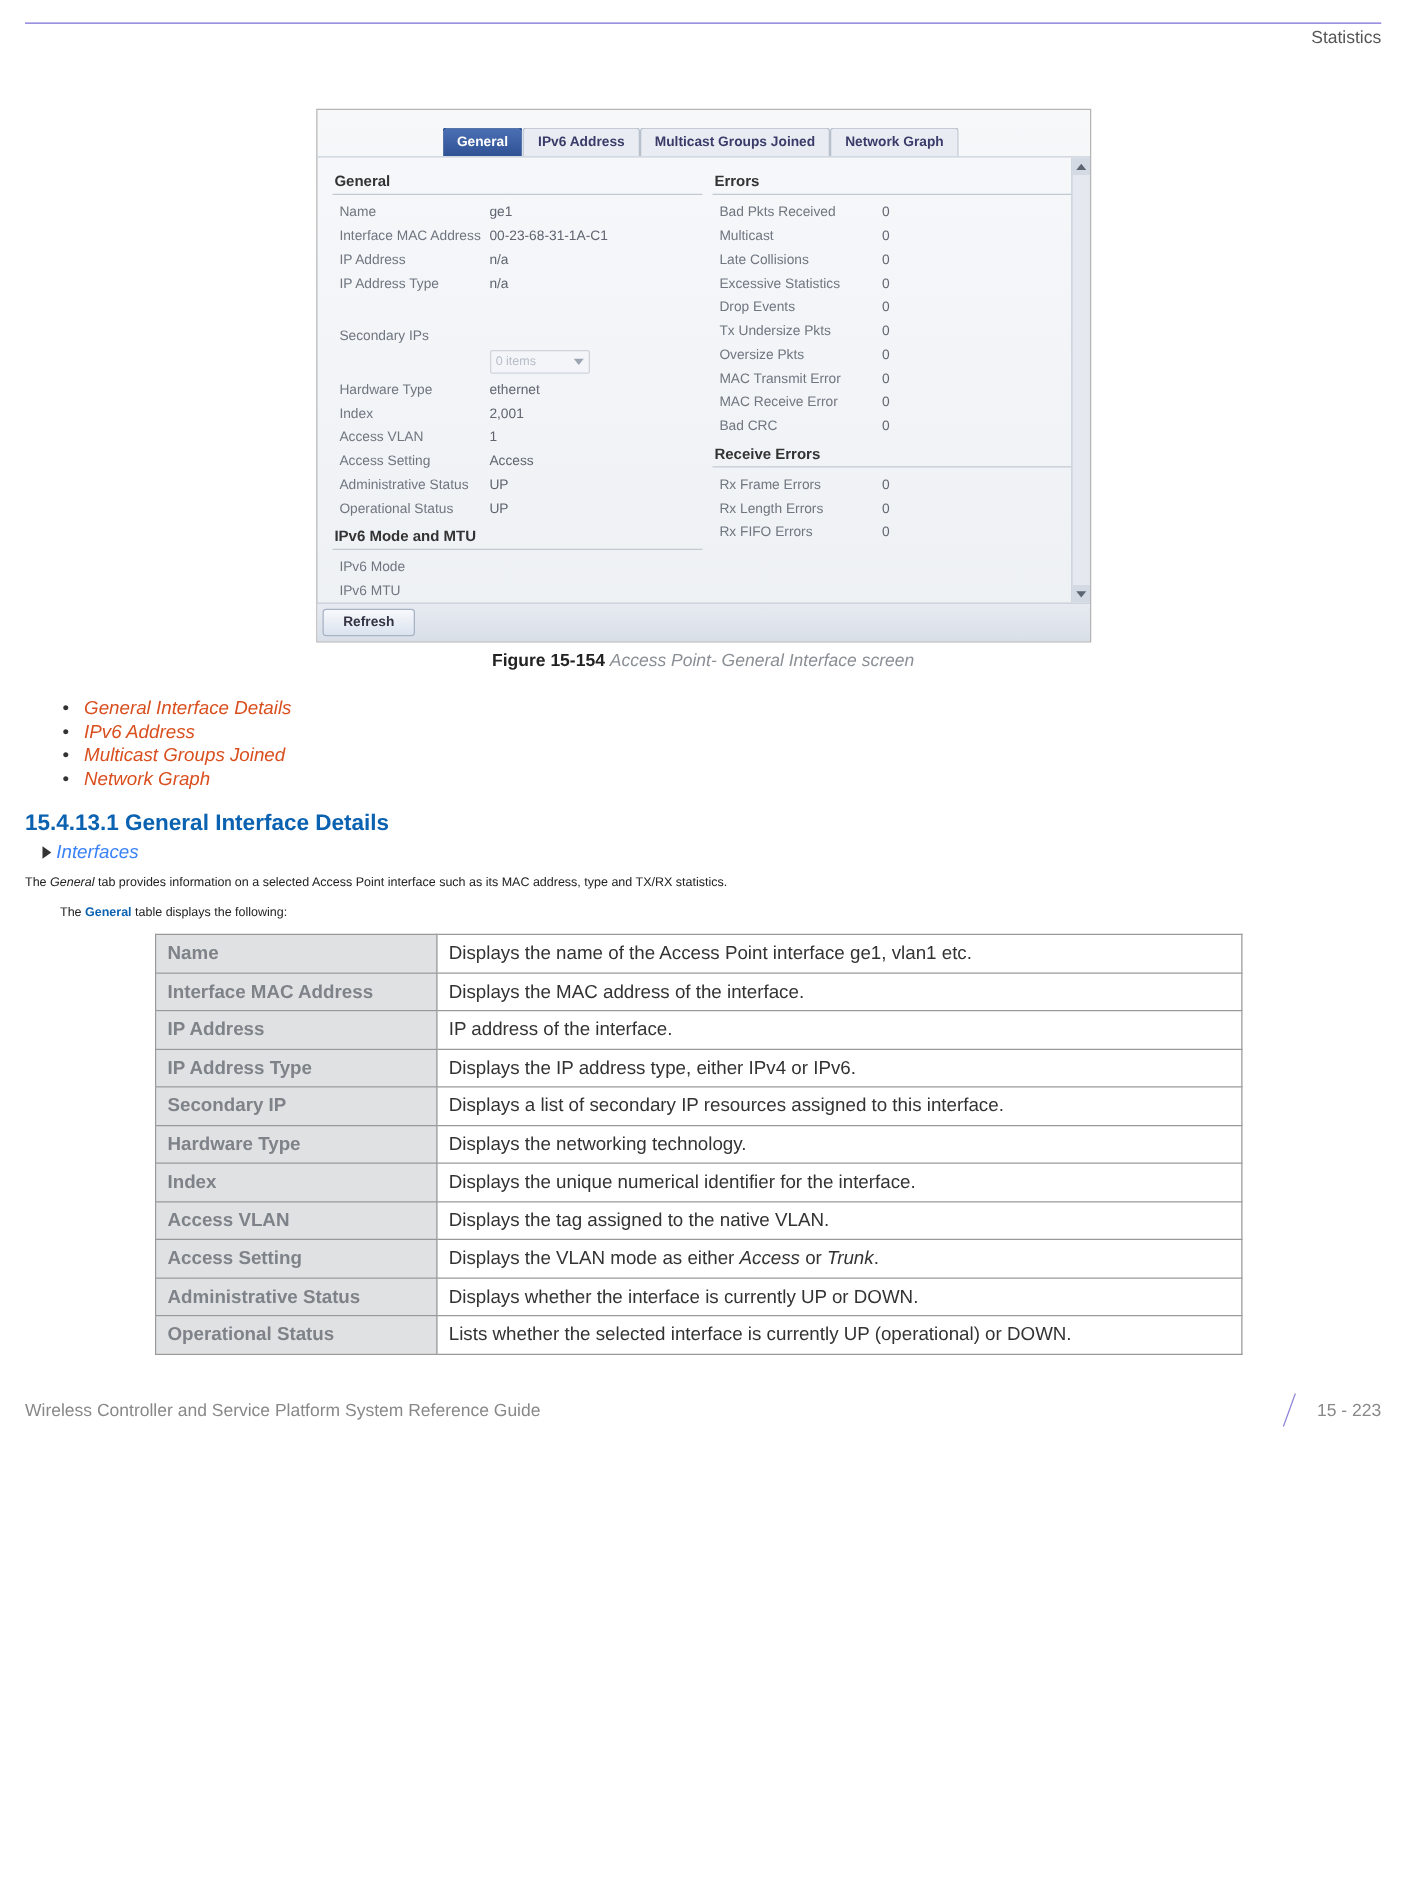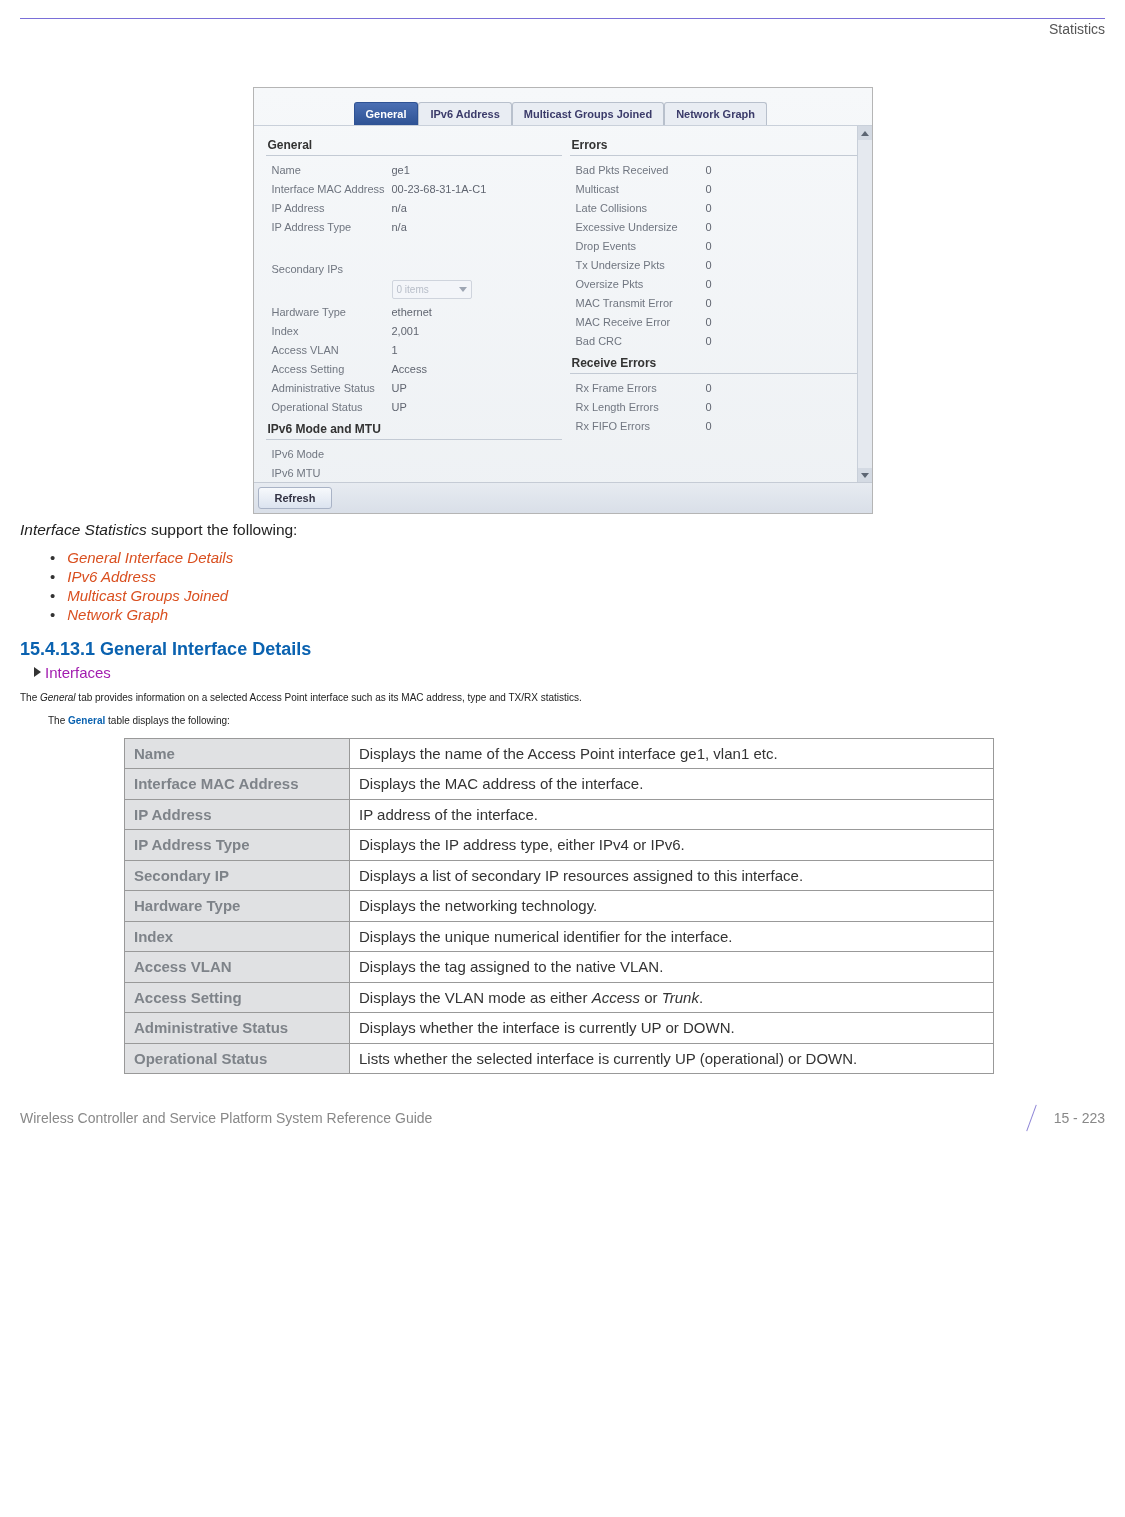--- a/index.html
+++ b/index.html
@@ -174,21 +174,22 @@
     font-size: 18px;
     font-weight: bold;
     color: #0a62b0;
     margin: 6px 0 4px;
   }
   .breadcrumb {
     display: flex;
     align-items: center;
     gap: 4px;
     margin: 2px 0 10px 14px;
-    color: #a21caf;
+    font-style: italic;
+    color: #3b82f6;
     font-size: 15px;
   }
   .tri {
     width: 0; height: 0;
     border-top: 5px solid transparent;
     border-bottom: 5px solid transparent;
     border-left: 7px solid #333;
   }
   .para {
     font-size: 10px;
@@ -328,21 +329,21 @@
             </div>
           <div class="kv">
               <span class="k">Multicast</span>
               <span class="v">0</span>
             </div>
           <div class="kv">
               <span class="k">Late Collisions</span>
               <span class="v">0</span>
             </div>
           <div class="kv">
-              <span class="k">Excessive Undersize</span>
+              <span class="k">Excessive Statistics</span>
               <span class="v">0</span>
             </div>
           <div class="kv">
               <span class="k">Drop Events</span>
               <span class="v">0</span>
             </div>
           <div class="kv">
               <span class="k">Tx Undersize Pkts</span>
               <span class="v">0</span>
             </div>
@@ -384,24 +385,26 @@
               <div class="arrow-dn"></div>
             </div>
         </div>
       </div>
       <div class="btnbar">
         <div class="refresh-btn">Refresh</div>
       </div>
     </div>
   </div>
 
-
-  <div class="body-text">
-    <span class="ital">Interface Statistics</span><span> support the following:</span>
-  </div>
+  <div class="figure-caption">
+    <span class="fignum">Figure 15-154</span>
+    <span> </span>
+    <span class="figdesc">Access Point- General Interface screen</span>
+  </div>
+
 
   <div class="bullets">
     <div class="row">
         <span class="dot">•</span>
         <span class="link">General Interface Details</span>
       </div>
     <div class="row">
         <span class="dot">•</span>
         <span class="link">IPv6 Address</span>
       </div>

